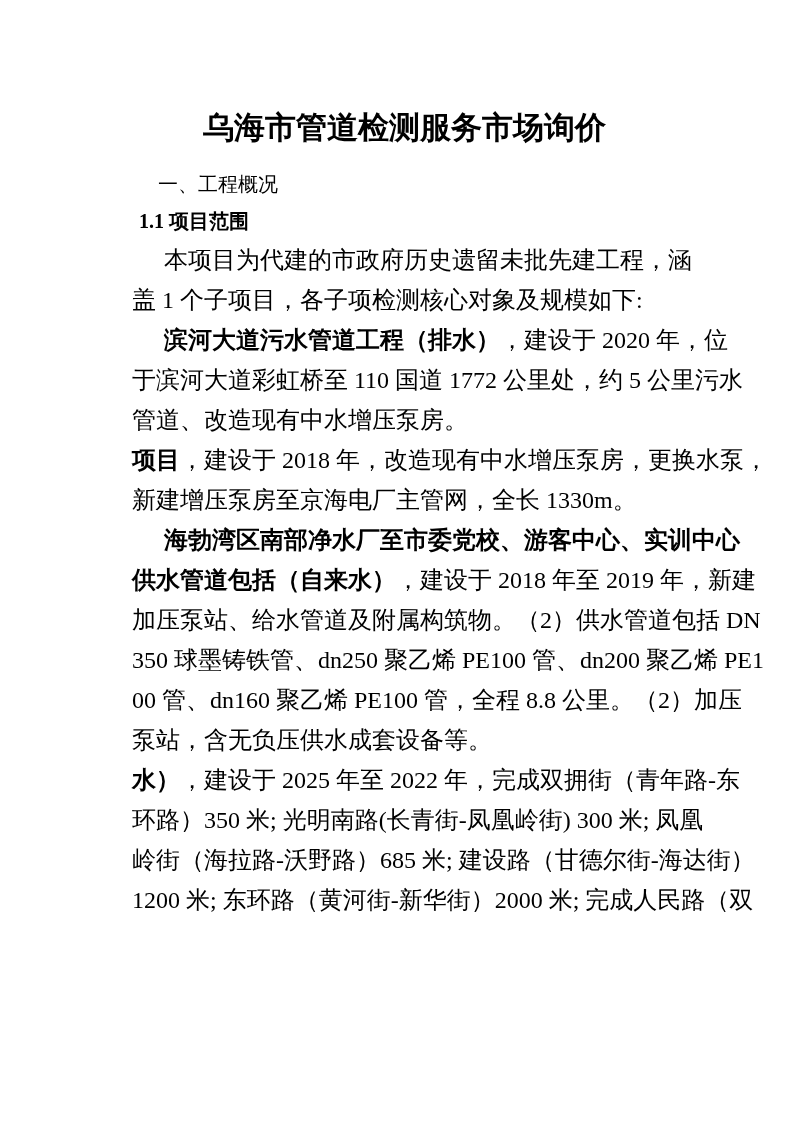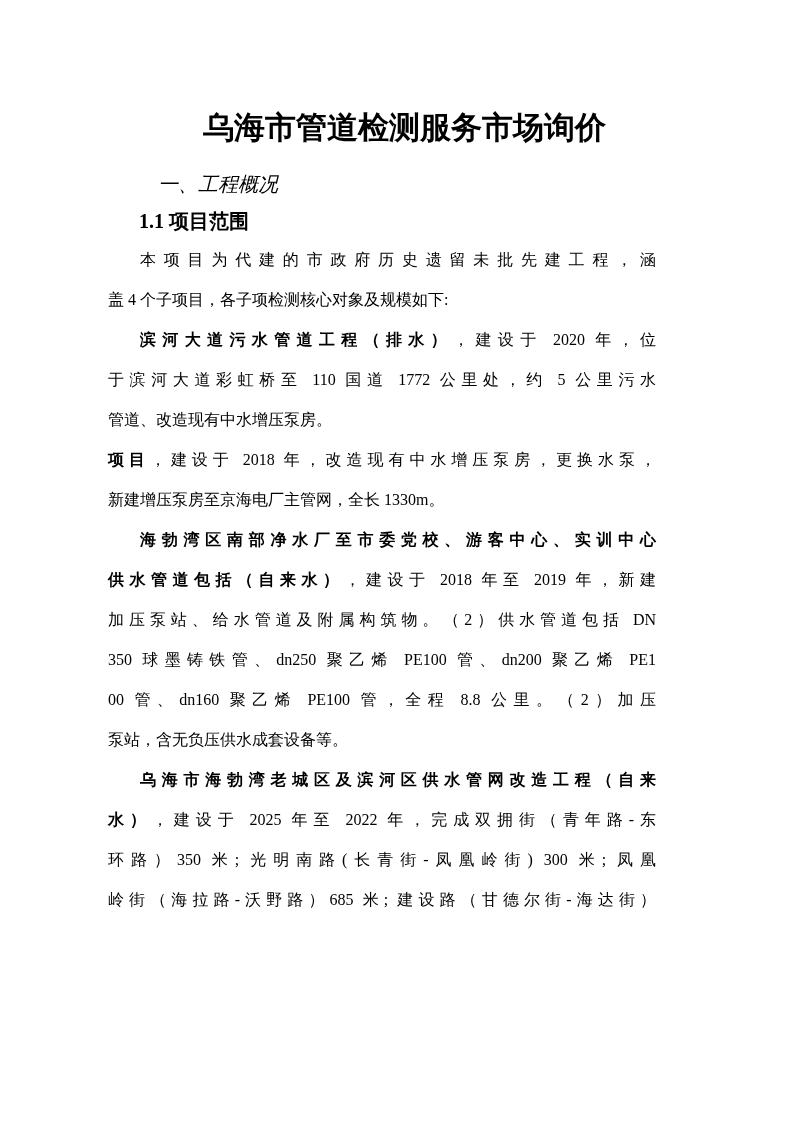--- a/index.html
+++ b/index.html
@@ -30,37 +30,36 @@
     letter-spacing: 0px;
   }
   .section-heading {
     position: absolute;
     top: 173px;
     left: 158px;
     font-size: 20px;
     line-height: 1.15;
     font-weight: normal;
     font-family: "Liberation Sans", "DejaVu Sans", sans-serif;
-    font-style: italic;
   }
   .subsection-heading {
     position: absolute;
     top: 210px;
     left: 139px;
     font-size: 20px;
     line-height: 1.15;
     font-weight: bold;
     font-family: "Liberation Serif", "DejaVu Serif", serif;
   }
   .doc-body {
     position: absolute;
     top: 240px;
-    left: 108px;
+    left: 132px;
     width: 548px;
-    font-size: 16px;
+    font-size: 24px;
   }
   .text-line {
     height: 40px;
     line-height: 40px;
     white-space: nowrap;
     text-align: justify;
     text-align-last: justify;
   }
   .text-line.no-justify {
     text-align-last: left;
@@ -77,30 +76,30 @@
 
 <div class="page">
   <h1 class="doc-title">乌海市管道检测服务市场询价</h1>
 
   <div class="section-heading">一、工程概况</div>
 
   <div class="subsection-heading">1.1 项目范围</div>
 
   <div class="doc-body" id="doc-body">
       <div class="text-line indent"><span class="seg-normal">本项目为代建的市政府历史遗留未批先建工程，涵</span></div>
-      <div class="text-line no-justify"><span class="seg-normal">盖 4 个子项目，各子项检测核心对象及规模如下:</span></div>
+      <div class="text-line no-justify"><span class="seg-normal">盖 1 个子项目，各子项检测核心对象及规模如下:</span></div>
       <div class="text-line indent"><span class="seg-bold">滨河大道污水管道工程（排水）</span><span class="seg-normal">，建设于 2020 年，位</span></div>
       <div class="text-line"><span class="seg-normal">于滨河大道彩虹桥至 110 国道 1772 公里处，约 5 公里污水</span></div>
       <div class="text-line no-justify"><span class="seg-normal">管道、改造现有中水增压泵房。</span></div>
       <div class="text-line"><span class="seg-bold">项目</span><span class="seg-normal">，建设于 2018 年，改造现有中水增压泵房，更换水泵，</span></div>
       <div class="text-line no-justify"><span class="seg-normal">新建增压泵房至京海电厂主管网，全长 1330m。</span></div>
       <div class="text-line indent"><span class="seg-bold">海勃湾区南部净水厂至市委党校、游客中心、实训中心</span></div>
       <div class="text-line"><span class="seg-bold">供水管道包括（自来水）</span><span class="seg-normal">，建设于 2018 年至 2019 年，新建</span></div>
       <div class="text-line"><span class="seg-normal">加压泵站、给水管道及附属构筑物。（2）供水管道包括 DN</span></div>
       <div class="text-line"><span class="seg-normal">350 球墨铸铁管、dn250 聚乙烯 PE100 管、dn200 聚乙烯 PE1</span></div>
       <div class="text-line"><span class="seg-normal">00 管、dn160 聚乙烯 PE100 管，全程 8.8 公里。（2）加压</span></div>
       <div class="text-line no-justify"><span class="seg-normal">泵站，含无负压供水成套设备等。</span></div>
-      <div class="text-line indent"><span class="seg-bold">乌海市海勃湾老城区及滨河区供水管网改造工程（自来</span></div>
       <div class="text-line"><span class="seg-bold">水）</span><span class="seg-normal">，建设于 2025 年至 2022 年，完成双拥街（青年路-东</span></div>
       <div class="text-line"><span class="seg-normal">环路）350 米; 光明南路(长青街-凤凰岭街) 300 米; 凤凰</span></div>
       <div class="text-line"><span class="seg-normal">岭街（海拉路-沃野路）685 米; 建设路（甘德尔街-海达街）</span></div>
+      <div class="text-line"><span class="seg-normal">1200 米; 东环路（黄河街-新华街）2000 米; 完成人民路（双</span></div>
     </div>
 </div>
 
 </body></html>

